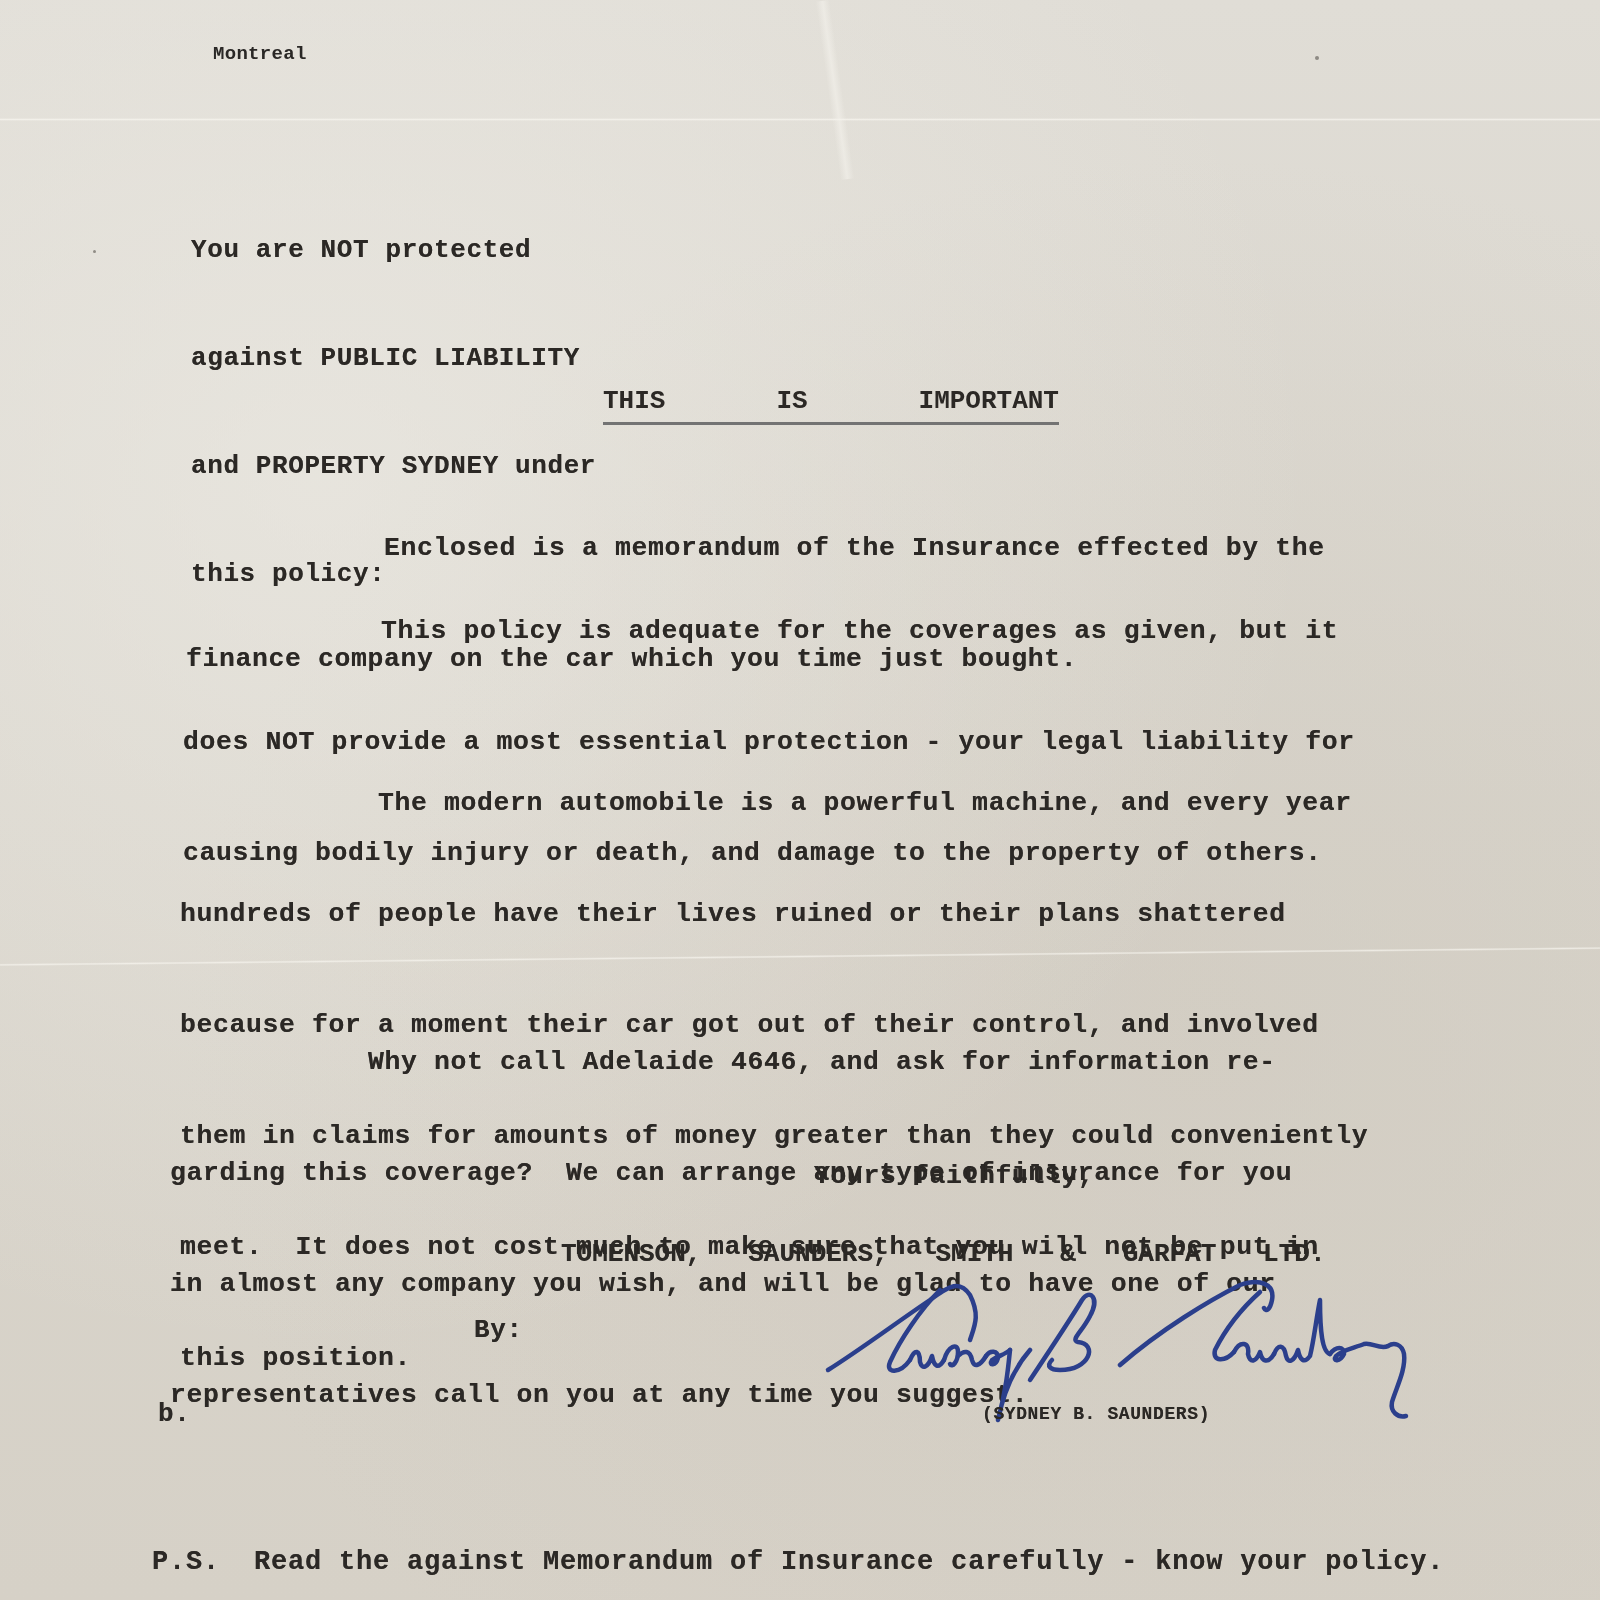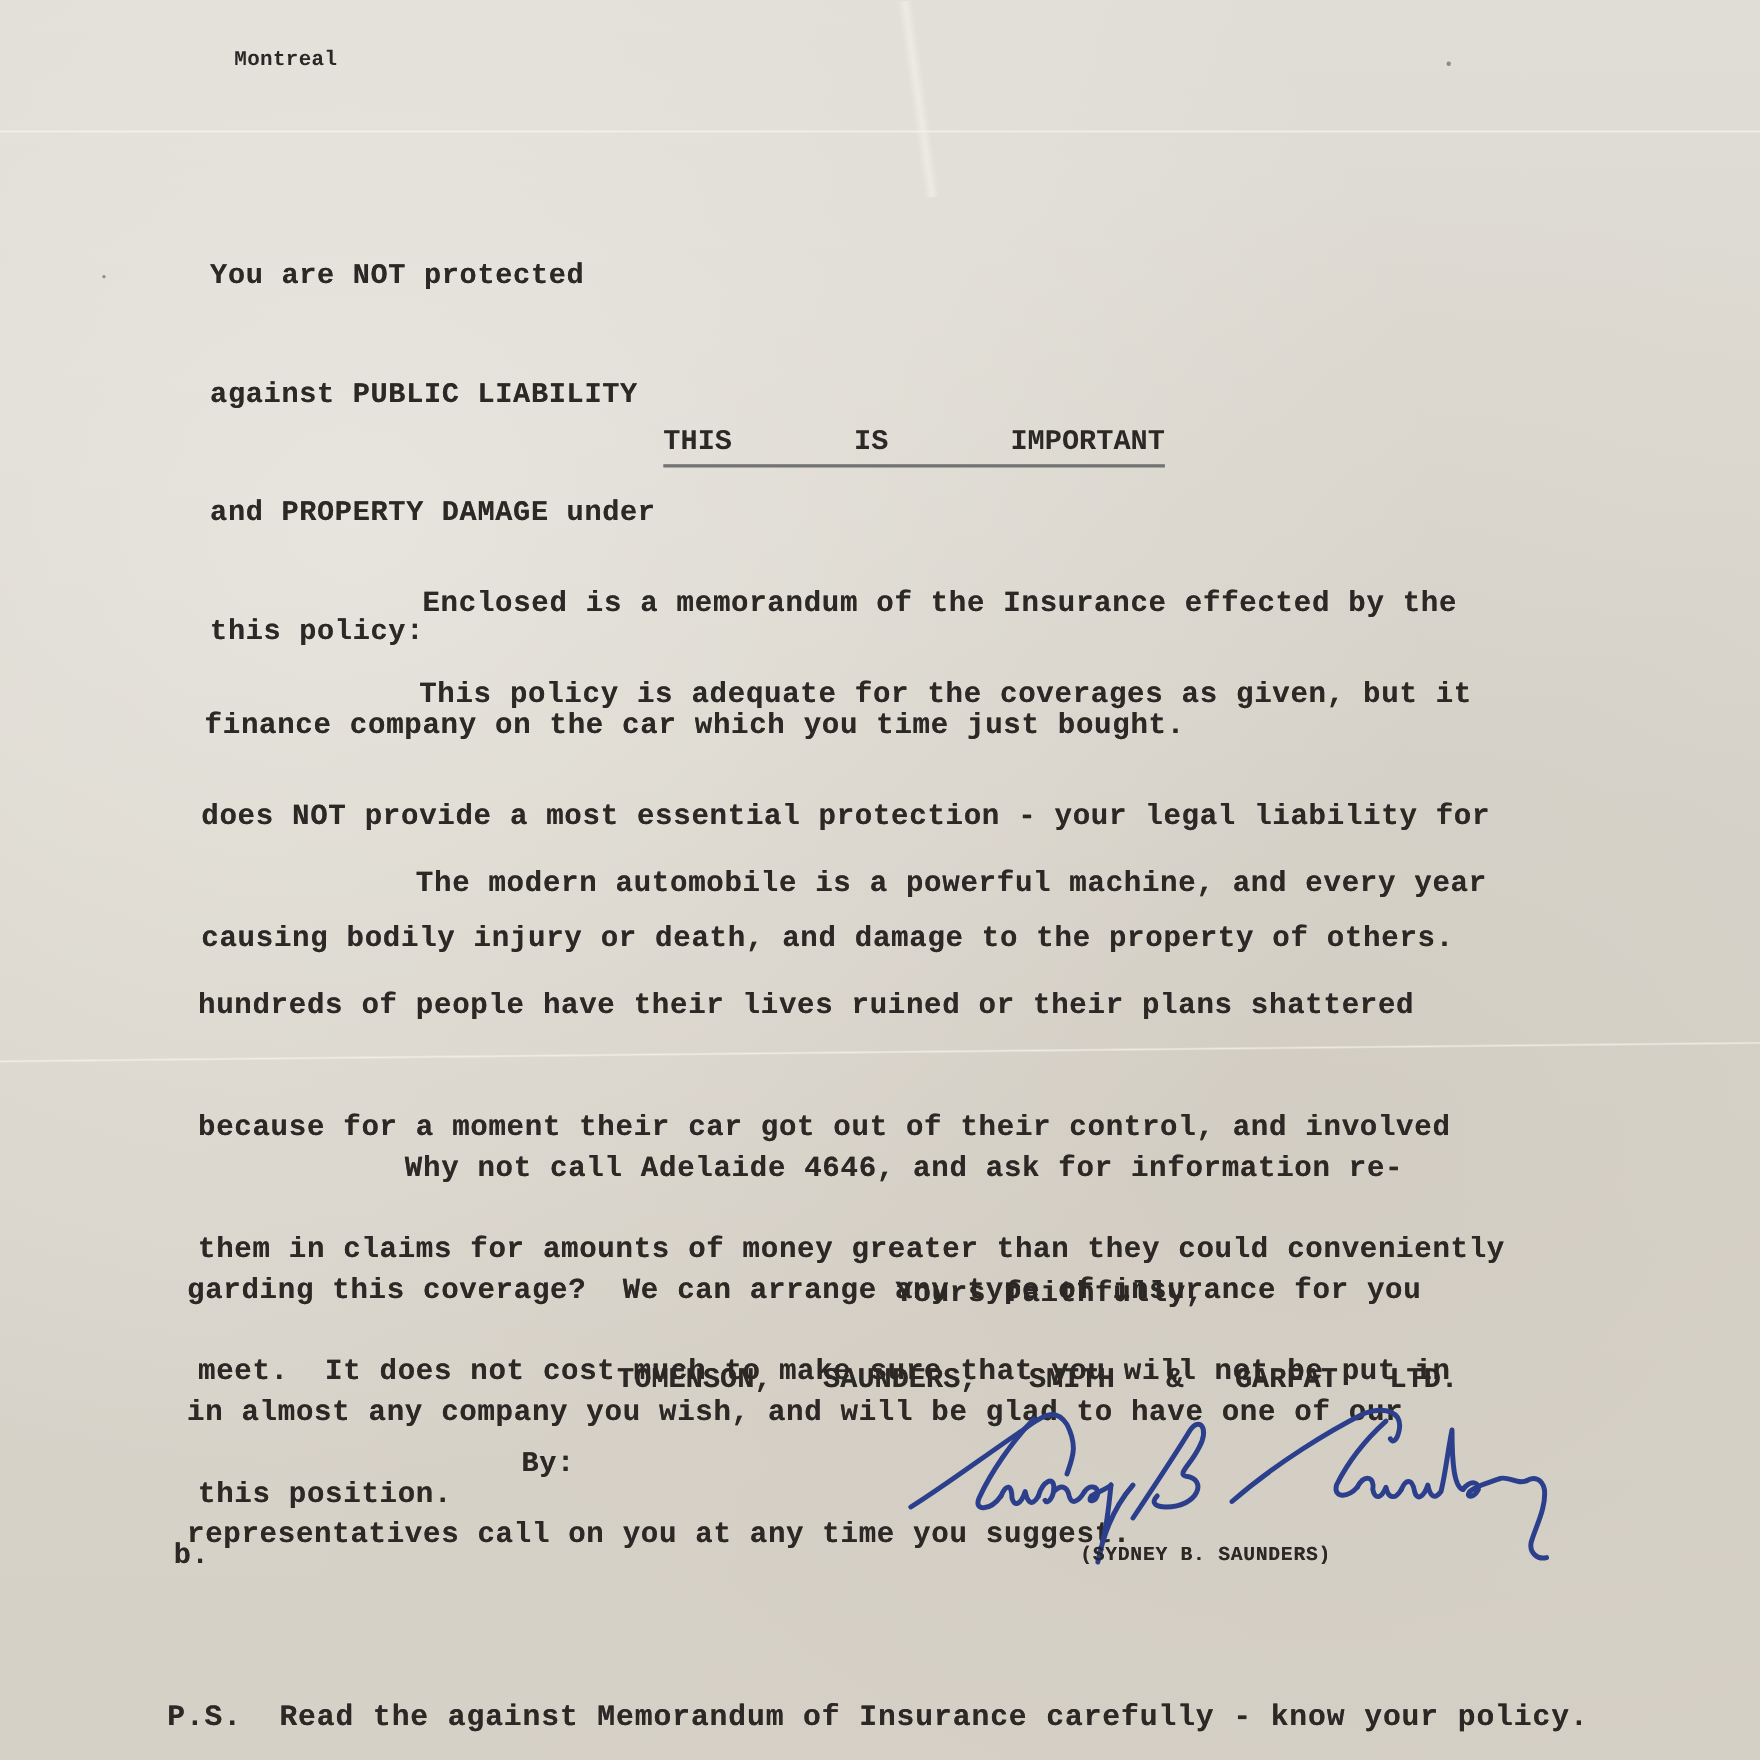--- a/index.html
+++ b/index.html
@@ -98,21 +98,21 @@
 <div class="fold-h" style="top:955px; transform: rotate(-0.6deg);"></div>
 <div class="fold-v" style="left:828px;"></div>
 <div class="ink-dot" style="left:93px; top:250px; width:3px; height:3px;"></div>
 <div class="ink-dot" style="left:1315px; top:56px; width:4px; height:4px;"></div>
 
 <div class="letterhead">Montreal</div>
 
 <div class="type para" style="left:191px; top:160px; font-size:26px; line-height:36px;">
   <span class="line">You are NOT protected</span>
   <span class="line">against PUBLIC LIABILITY</span>
-  <span class="line">and PROPERTY DAMAGE under</span>
+  <span class="line">and PROPERTY SYDNEY under</span>
   <span class="line">this policy:</span>
 </div>
 
 <div class="heading">
   <span>THIS</span>
   <span>IS</span>
   <span>IMPORTANT</span>
 </div>
 
 <div class="type para" style="left:186px; top:456px; font-size:26.5px; line-height:37px;">

